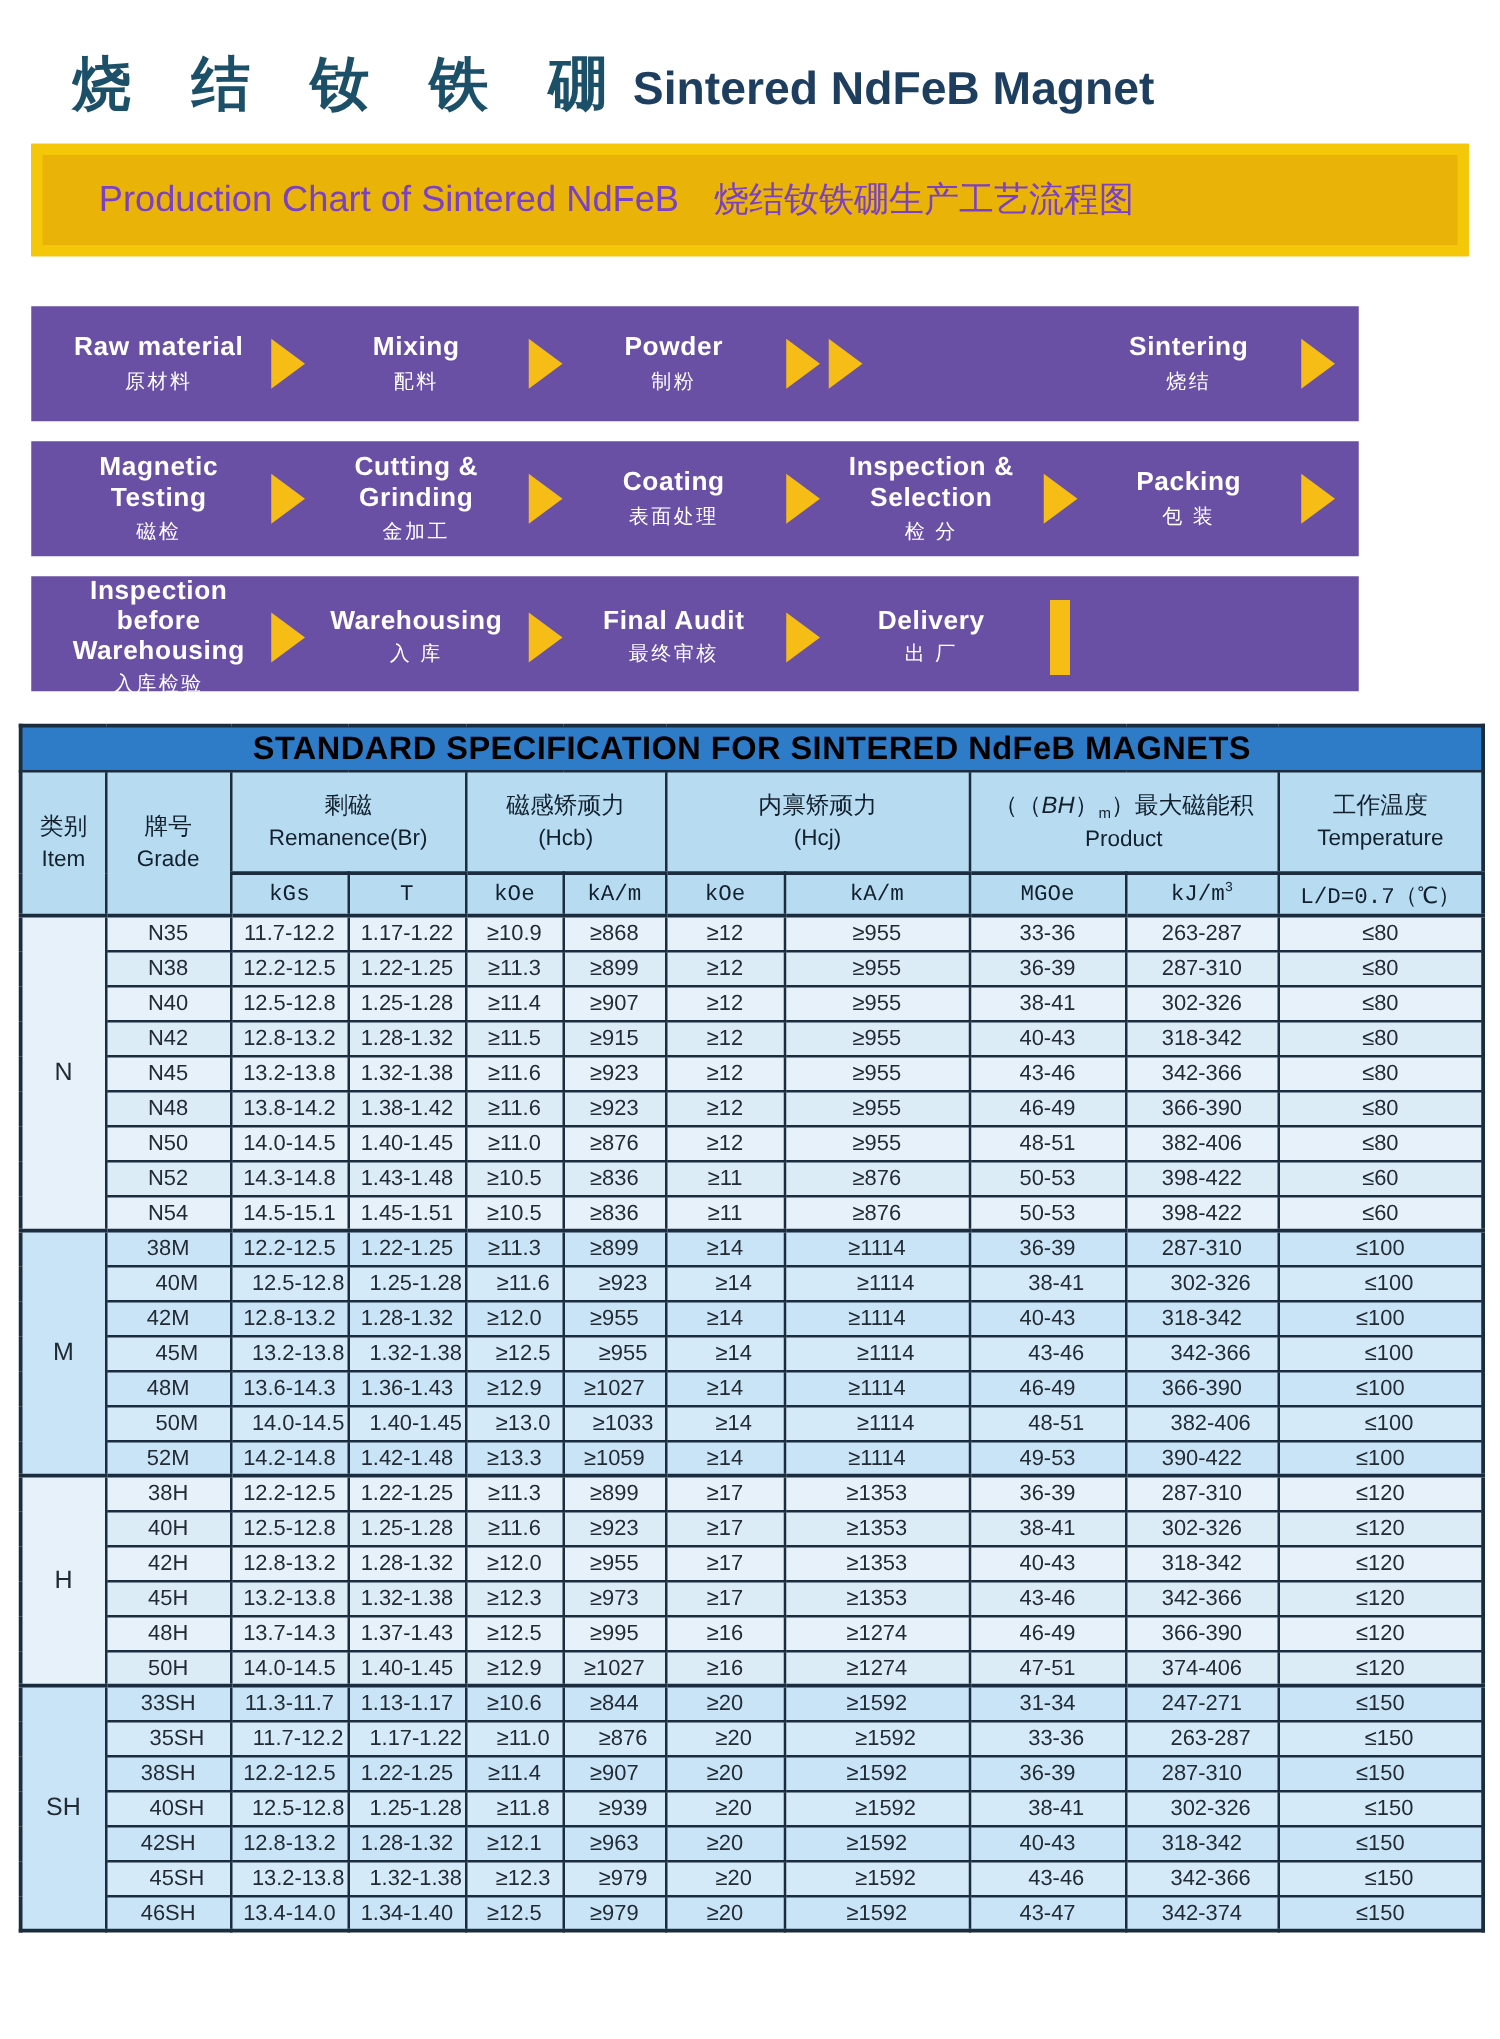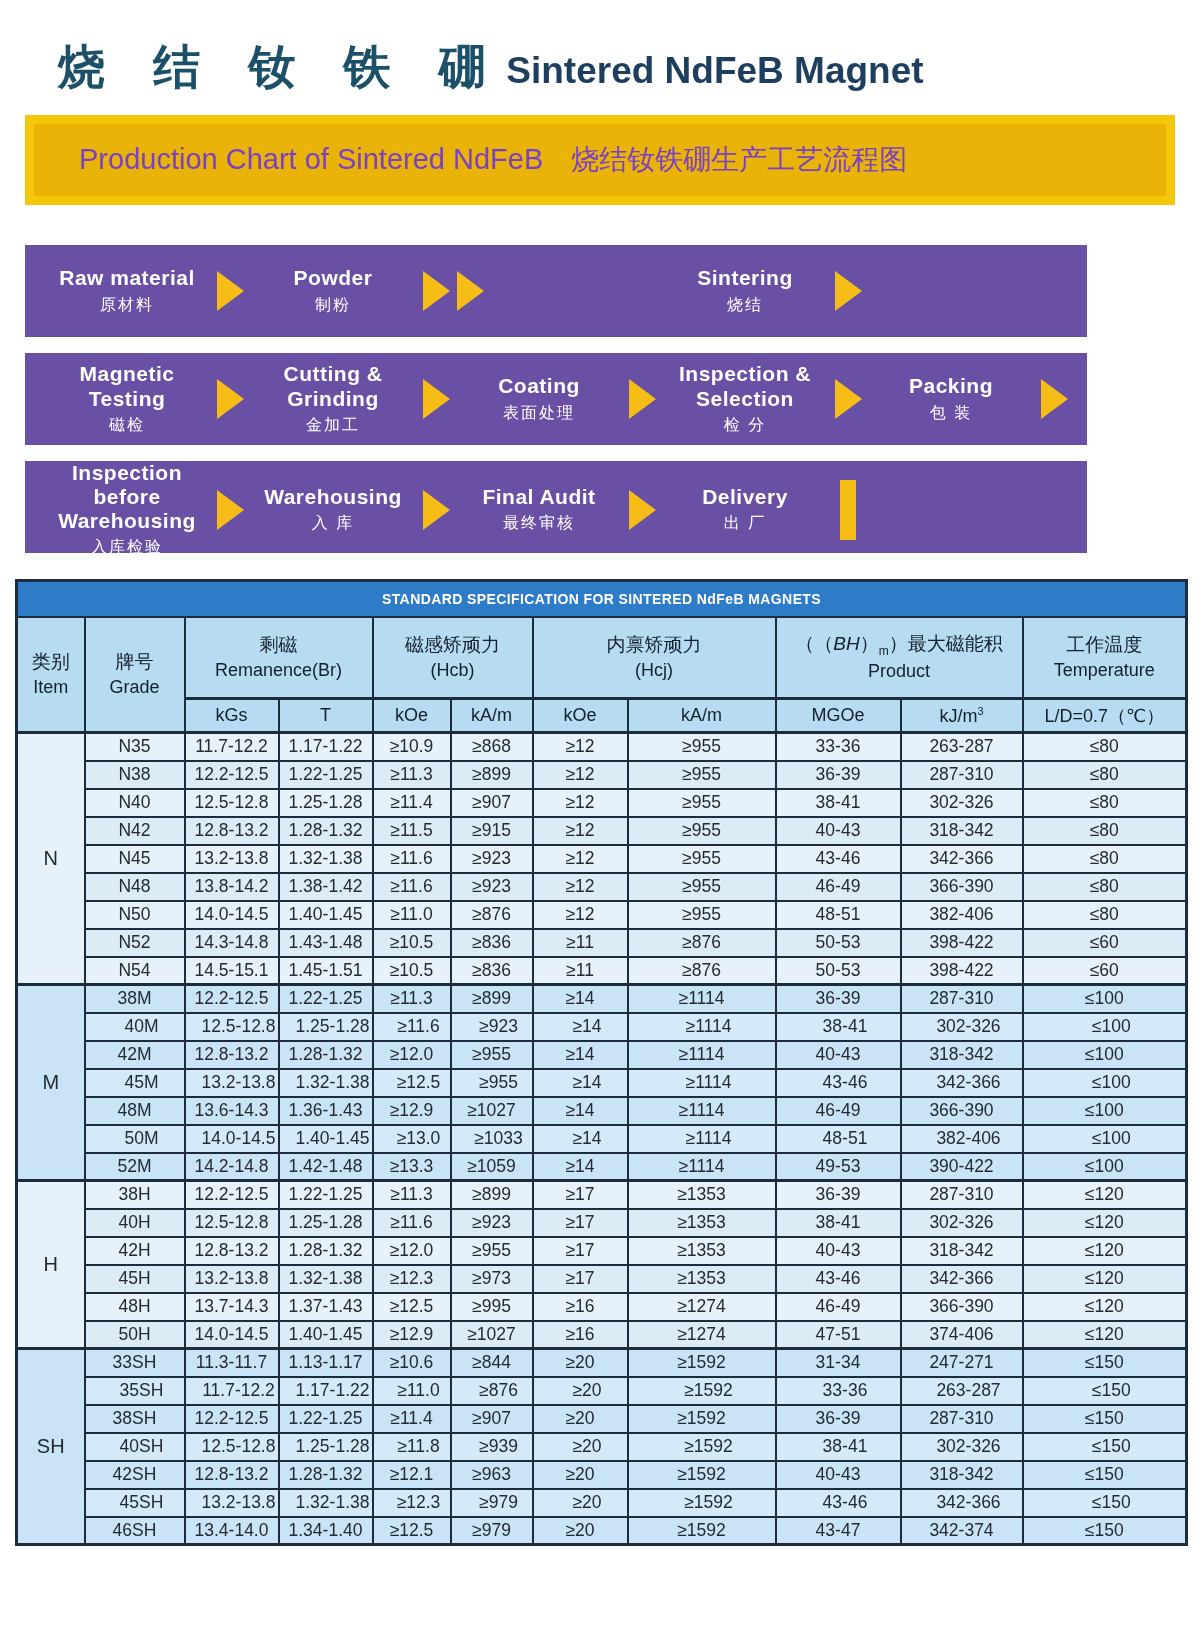--- a/index.html
+++ b/index.html
@@ -49,27 +49,27 @@
   .spec-wrap{margin:26px 15px 0 15px;}
   table.spec{
     width:1170px; border-collapse:collapse; table-layout:fixed;
     border:3px solid var(--grid);
   }
   table.spec th, table.spec td{
     border:2px solid var(--grid); text-align:center; vertical-align:middle;
     font-family:"Liberation Sans","DejaVu Sans",sans-serif;
   }
   .spec-title{
-    background:var(--table-title-bg); color:#ffffff; font-weight:bold; font-size:14px;
+    background:var(--table-title-bg); color:#000000; font-weight:bold; font-size:26px;
     height:36px; letter-spacing:.4px;
   }
   thead th{background:var(--header-cell-bg); font-weight:normal; color:#13202e;}
   tr.group-row th{height:82px; font-size:19px; line-height:1.35; border-bottom:3px solid var(--grid);}
   tr.group-row .en-line{font-size:18px;}
-  tr.units-row th{height:34px; font-size:18px; border-bottom:3px solid var(--grid);}
+  tr.units-row th{height:34px; font-size:18px; border-bottom:3px solid var(--grid);font-family:Liberation Mono, monospace;}
   .bh-italic{font-style:italic;}
   .bh-sub{font-size:12px; vertical-align:sub;}
   .kj-sup{font-size:11px; vertical-align:super;}
   tbody td{height:28px; font-size:17.5px; padding:0 2px; color:#222a33;}
   tbody td.item-cell{font-size:20px;}
   tbody tr.light td{background:var(--sec-light);}
   tbody tr.light.alt td{background:var(--sec-light-alt);}
   tbody tr.blue td{background:var(--sec-blue);}
   tbody tr.blue.alt td{background:var(--sec-blue-alt);padding-left:16px;}
   tbody tr.section-start td{border-top:3px solid var(--grid);}
@@ -85,20 +85,29 @@
 <div class="banner">
   <span class="en">Production Chart of Sintered NdFeB</span><span class="zh">烧结钕铁硼生产工艺流程图</span>
 </div>
 
 <div class="flow">
     <div class="flow-bar">
       <div class="flow-slot">
         <div class="flow-step">
           <div class="step-en">Raw material</div>
           <div class="step-zh">原材料</div>
+        </div>
+        <div class="flow-conn">
+          <div class="flow-arrow"></div>
+        </div>
+      </div>
+      <div class="flow-slot">
+        <div class="flow-step">
+          <div class="step-en">Mixing</div>
+          <div class="step-zh">配料</div>
         </div>
         <div class="flow-conn">
           <div class="flow-arrow"></div>
         </div>
       </div>
       <div class="flow-slot">
         <div class="flow-step">
           <div class="step-en">Powder</div>
           <div class="step-zh">制粉</div>
         </div>

